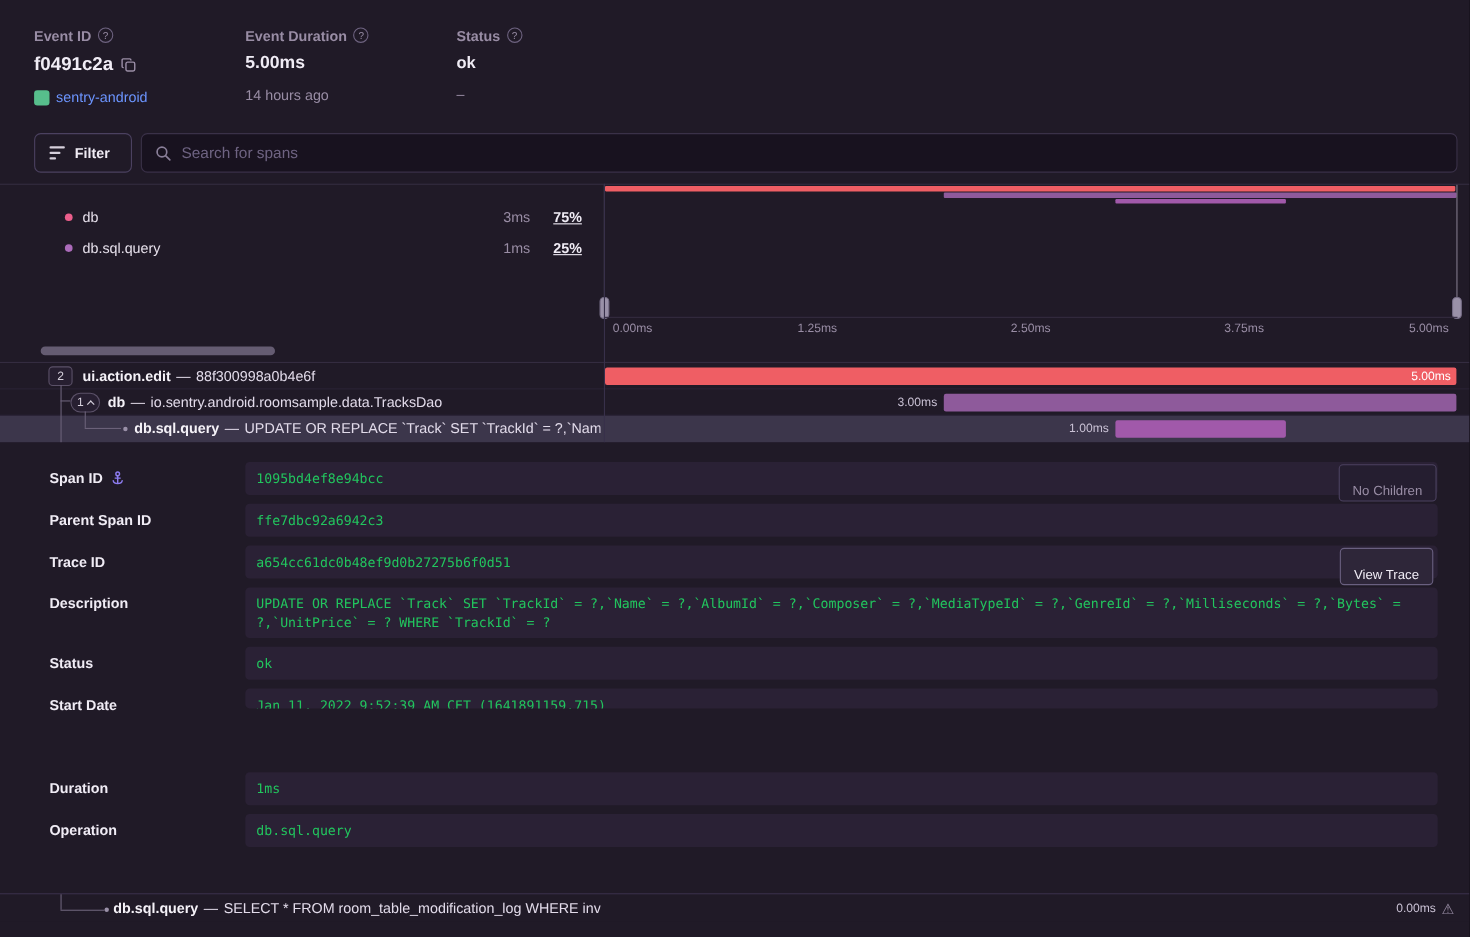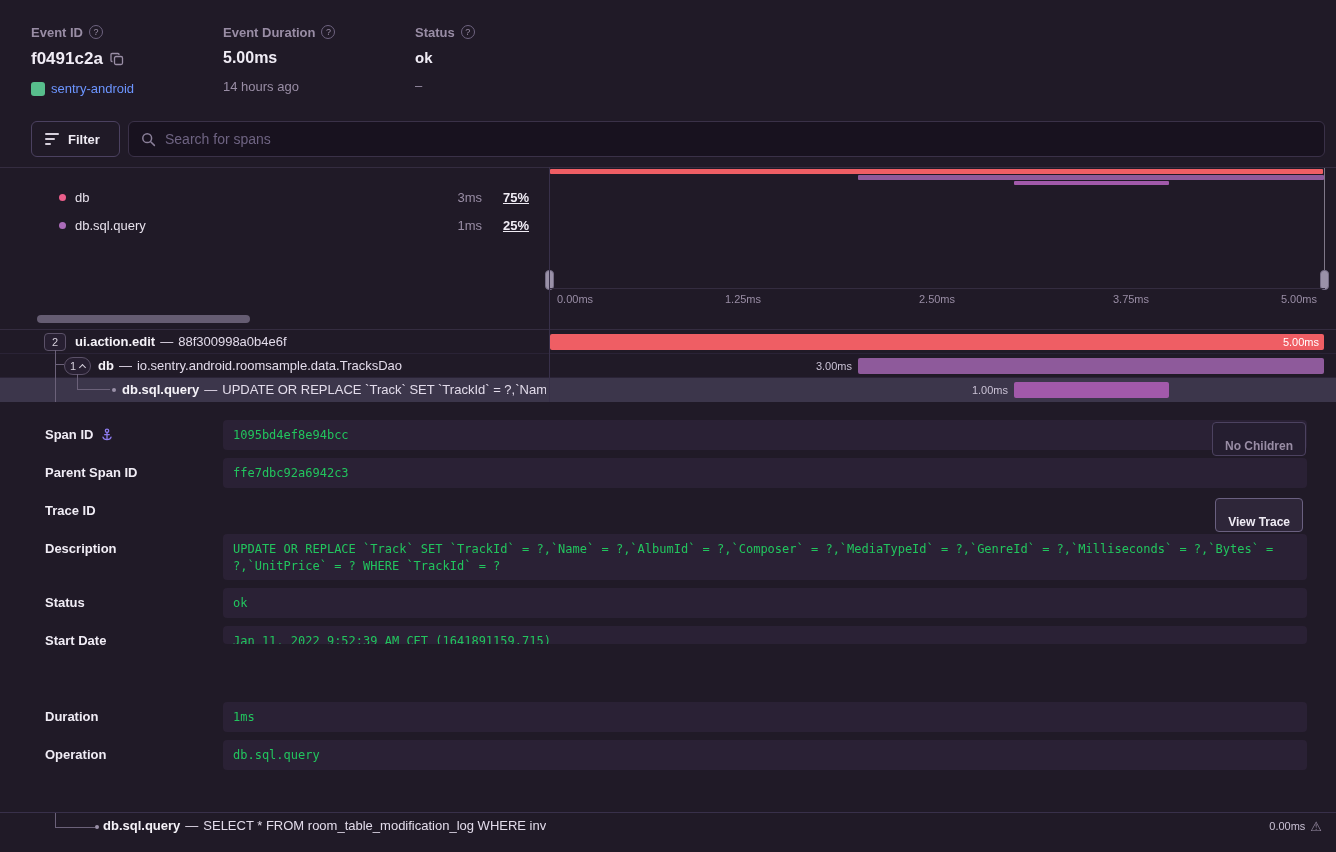--- a/index.html
+++ b/index.html
@@ -90,21 +90,21 @@
   .d-label { position:absolute; left:45px; top:7px; font-size:13px; font-weight:bold; color:#f0ecf5; display:flex; align-items:center; gap:7px; }
   .d-box {
     position:absolute; left:223px; right:29px; top:0; bottom:0;
     background:#2a2135; border-radius:4px; overflow:hidden;
     font-family:"DejaVu Sans Mono", monospace; font-size:12px; color:#22c55e;
     line-height:30px; padding:0 10px; white-space:nowrap;
   }
   .d-box.multiline { white-space:normal; line-height:17px; padding:7px 10px; }
   .pill-btn {
     position:absolute; height:26px; padding:16px 12px; border-radius:4px;
-    font-size:12px; font-weight:bold; font-family:inherit; cursor:pointer;
+    font-size:12px; font-weight:normal; font-family:inherit; cursor:pointer;
   }
   .no-children { right:30px; top:2px; background:#251e30; border:1px solid #4c4260; color:#998da5; }
   .view-trace { right:33px; top:2px; background:#2e2639; border:1px solid #6a6080; color:#f0ecf5; }
   
   .bottom-row { position:absolute; left:0; right:0; top:812px; height:26px; border-top:1px solid #38304a; background:#201a27; }
   .bottom-row .row-label { height:26px; line-height:26px; }
   .bottom-right { position:absolute; right:14px; top:0; height:26px; display:flex; align-items:center; gap:5px; }
   .bottom-dur { font-size:11px; color:#c9c1d4; }
   .warn { font-size:13px; color:#998da5; line-height:1; }
 </style>
@@ -271,20 +271,21 @@
     <div class="d-label">
         <span>Parent Span ID</span>
       </div>
     <div class="d-box">ffe7dbc92a6942c3</div>
   </div>
 
   <div class="detail-row" style="top:496px;height:30px">
     <div class="d-label">
         <span>Trace ID</span>
       </div>
+    <div class="d-box">a654cc61dc0b48ef9d0b27275b6f0d51</div>
     <button class="pill-btn view-trace">View Trace</button>
   </div>
 
   <div class="detail-row" style="top:534px;height:46px">
     <div class="d-label">
         <span>Description</span>
       </div>
     <div class="d-box multiline">UPDATE OR REPLACE `Track` SET `TrackId` = ?,`Name` = ?,`AlbumId` = ?,`Composer` = ?,`MediaTypeId` = ?,`GenreId` = ?,`Milliseconds` = ?,`Bytes` = ?,`UnitPrice` = ? WHERE `TrackId` = ?</div>
   </div>
 

